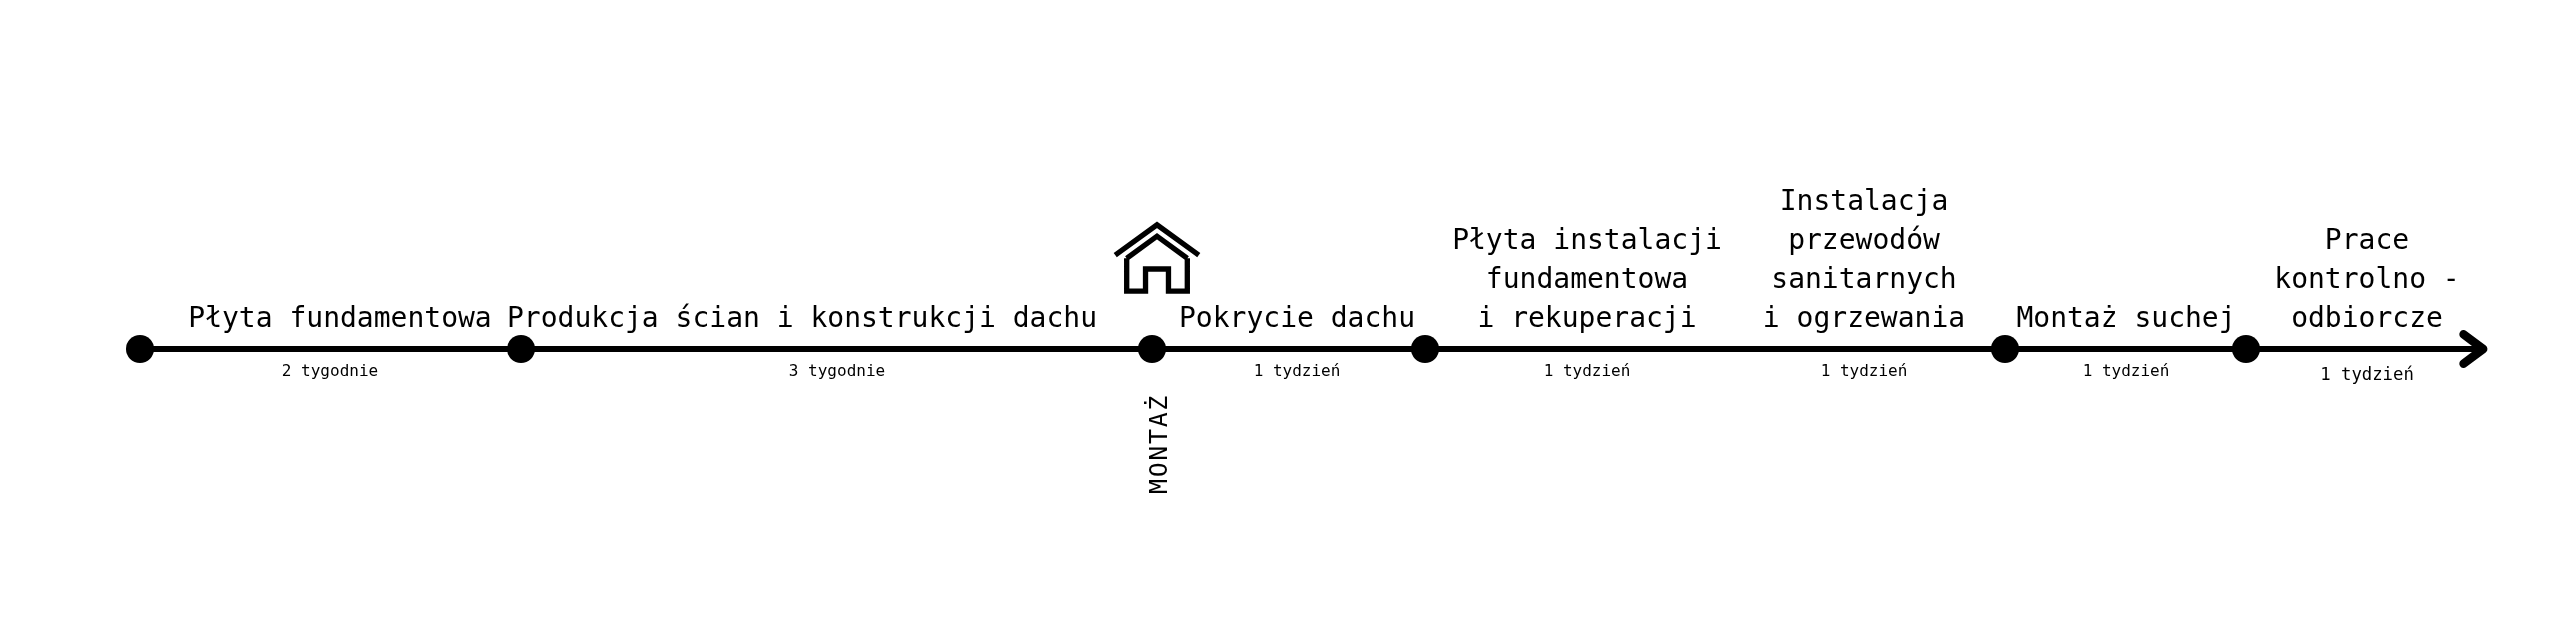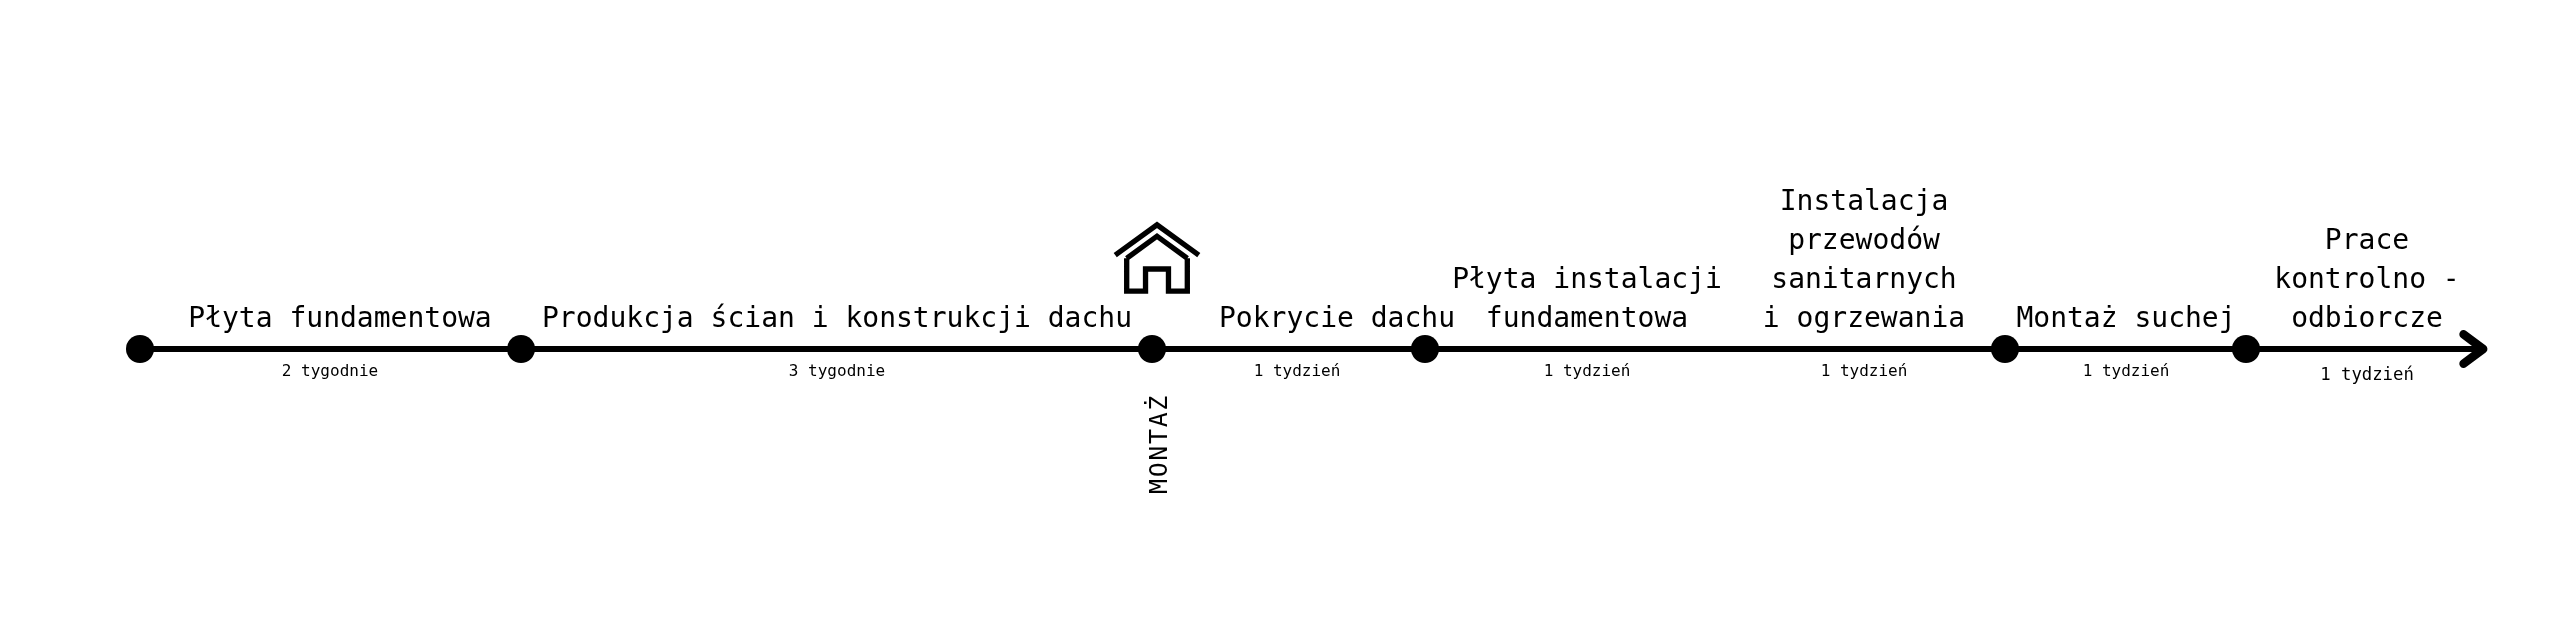--- a/index.html
+++ b/index.html
@@ -78,33 +78,34 @@
 
   <div class="montaz-label">MONTAŻ</div>
 
   <div id="phases">
       <div class="milestone-dot" style="left: 140px; top: 349px;"></div>
       <div class="phase-label" style="left: 340px;">
         <div>Płyta fundamentowa</div>
       </div>
       <div class="phase-duration" style="left: 330px;">2 tygodnie</div>
       <div class="milestone-dot" style="left: 521px; top: 349px;"></div>
-      <div class="phase-label" style="left: 837px;">
+      <div class="phase-label" style="left: 802px;">
         <div>Produkcja ścian i konstrukcji dachu</div>
       </div>
       <div class="phase-duration" style="left: 837px;">3 tygodnie</div>
       <div class="milestone-dot" style="left: 1152px; top: 349px;"></div>
-      <div class="phase-label" style="left: 1297px; margin-left: 40px;">
+      <div class="phase-label" style="left: 1297px;">
         <div>Pokrycie dachu</div>
       </div>
       <div class="phase-duration" style="left: 1297px;">1 tydzień</div>
       <div class="milestone-dot" style="left: 1425px; top: 349px;"></div>
       <div class="phase-label" style="left: 1587px;">
         <div>Płyta instalacji</div>
         <div>fundamentowa</div>
+        <div>i rekuperacji</div>
       </div>
       <div class="phase-duration" style="left: 1587px;">1 tydzień</div>
       <div class="phase-label" style="left: 1864px;">
         <div>Instalacja</div>
         <div>przewodów</div>
         <div>sanitarnych</div>
         <div>i ogrzewania</div>
       </div>
       <div class="phase-duration" style="left: 1864px;">1 tydzień</div>
       <div class="milestone-dot" style="left: 2005px; top: 349px;"></div>

